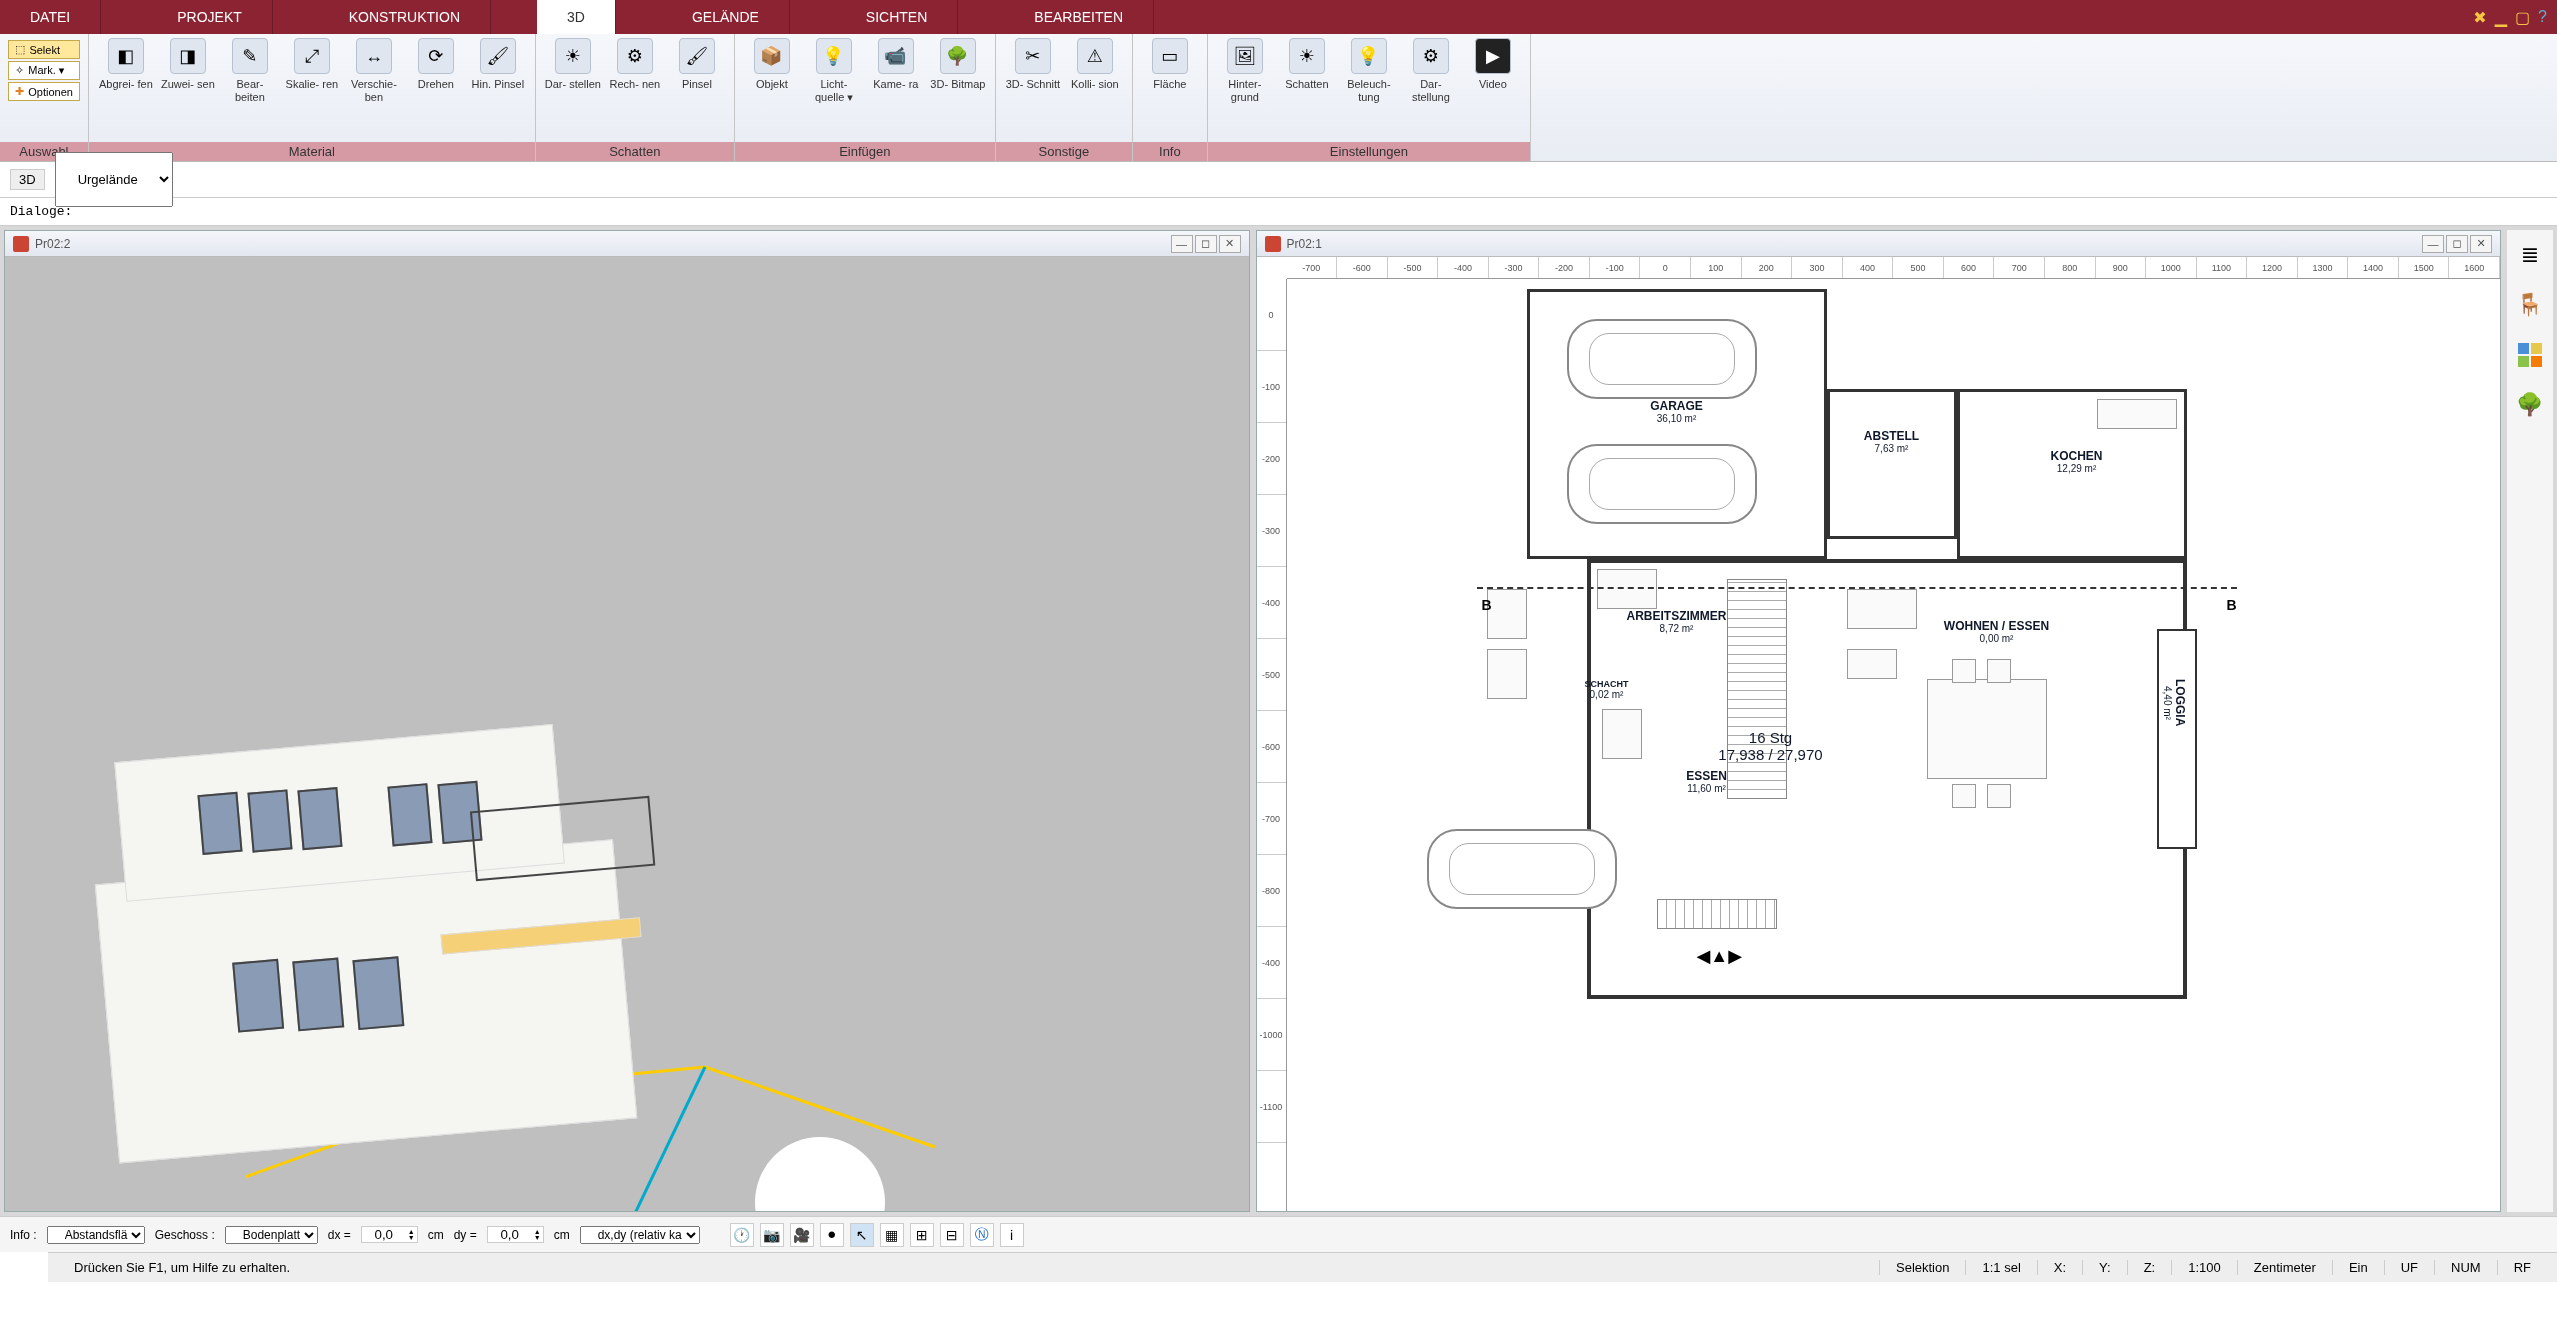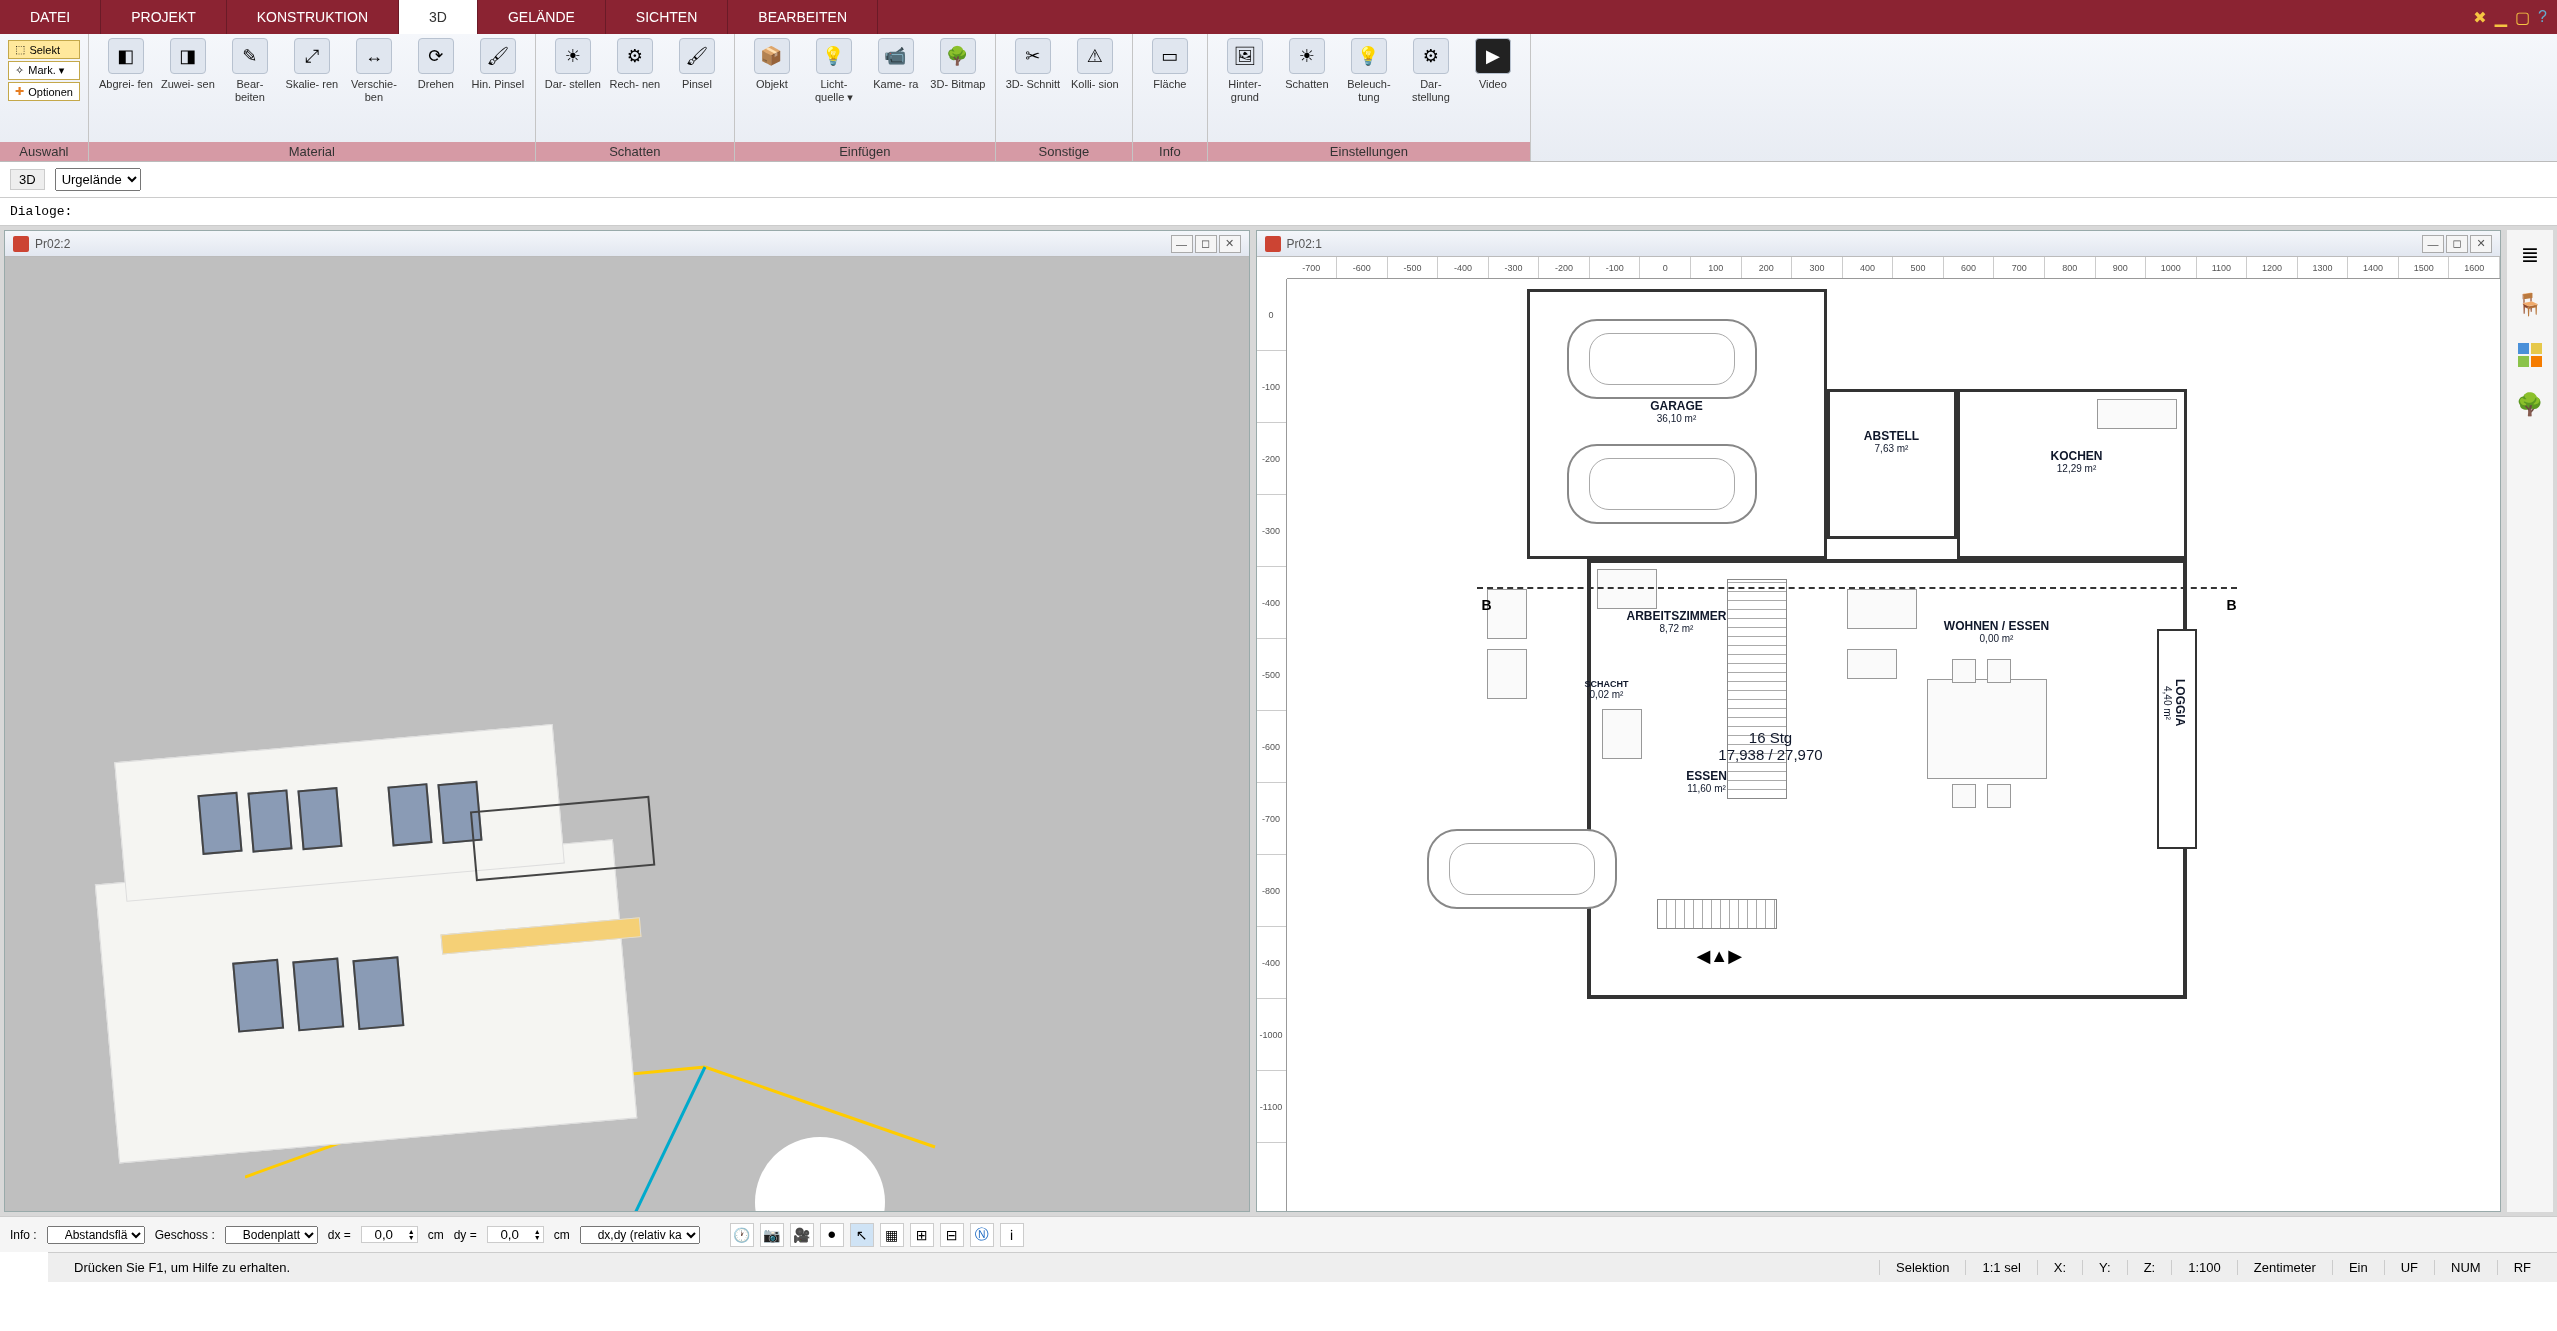--- a/index.html
+++ b/index.html
@@ -1,38 +1,38 @@
 <!DOCTYPE html>
 <html><head>
 <meta charset="utf-8">
 <style>
 * { box-sizing: border-box; margin: 0; padding: 0; font-family: Arial, sans-serif; }
 body { background: #fff; font-size: 11px; overflow: hidden; width: 2557px; height: 1331px; }
 
 .titlebar { background: #8b2332; height: 34px; display: flex; align-items: center; }
-.tabs { display: flex; height: 100%; }
+.tabs { display: flex; height: 100%; gap: 46px; }
 .tab { padding: 0 30px; display: flex; align-items: center; color: #fff; font-size: 14px; cursor: pointer; border-right: 1px solid #6a1a27; }
 .tab.active { background: #fff; color: #333; }
 .titlebar-right { margin-left: auto; display: flex; align-items: center; gap: 8px; padding-right: 10px; }
 .titlebar-right span { font-size: 16px; color: #fff; cursor: pointer; }
 
 .ribbon { background: linear-gradient(#f5f7fb, #e8ecf3); height: 128px; display: flex; border-bottom: 1px solid #bbb; }
 .ribbon-group { display: flex; flex-direction: column; border-right: 1px solid #c5c5c5; }
 .ribbon-group-body { flex: 1; display: flex; align-items: flex-start; padding: 4px 6px; }
 .ribbon-group-label { background: #d69aa5; text-align: center; font-size: 13px; padding: 2px 0; color: #333; }
 .ribbon-group.sel .ribbon-group-label { background: #d69aa5; }
 .rbtn { display: flex; flex-direction: column; align-items: center; width: 58px; margin: 0 2px; cursor: pointer; }
 .rbtn .ico { width: 36px; height: 36px; background: #e0e6ef; border: 1px solid #b8c2d0; border-radius: 4px; margin-bottom: 4px; display: flex; align-items: center; justify-content: center; font-size: 18px; }
 .rbtn .lbl { font-size: 11px; text-align: center; line-height: 1.2; color: #333; }
 .sel-col { display: flex; flex-direction: column; gap: 2px; padding: 2px; }
 .sel-btn { background: #ffe89c; border: 1px solid #c4a84a; padding: 2px 6px; font-size: 11px; display: flex; align-items: center; gap: 4px; cursor: pointer; }
 
 .subbar { background: #fff; border-bottom: 1px solid #ccc; height: 36px; display: flex; align-items: center; padding: 0 10px; gap: 10px; font-size: 13px; }
 .subbar .tag { background: #eee; border: 1px solid #ccc; padding: 2px 8px; }
-.subbar select { font-size: 13px; padding: 2px; }
+.subbar select { font-size: 13px; padding: 18px; }
 
 .dialoge { background: #fff; border-bottom: 1px solid #ccc; height: 28px; display: flex; align-items: center; padding: 0 10px; font-size: 13px; font-family: Liberation Mono, monospace; }
 
 .workspace { display: flex; height: 990px; background: #d8d8d8; padding: 4px; gap: 6px; }
 .pane { background: #fff; border: 1px solid #9aa; flex: 1; display: flex; flex-direction: column; position: relative; }
 .pane-title { background: linear-gradient(#f4f6fa, #e2e7f0); border-bottom: 1px solid #bbb; height: 26px; display: flex; align-items: center; padding: 0 8px; font-size: 12px; color: #555; }
 .pane-title .picon { width: 16px; height: 16px; background: #c43; border-radius: 2px; margin-right: 6px; }
 .pane-ctrls { margin-left: auto; display: flex; gap: 2px; }
 .pane-ctrls span { width: 22px; height: 18px; border: 1px solid #aaa; background: #f5f5f5; display: flex; align-items: center; justify-content: center; cursor: pointer; font-size: 11px; }
 .pane-body { flex: 1; position: relative; overflow: hidden; }

